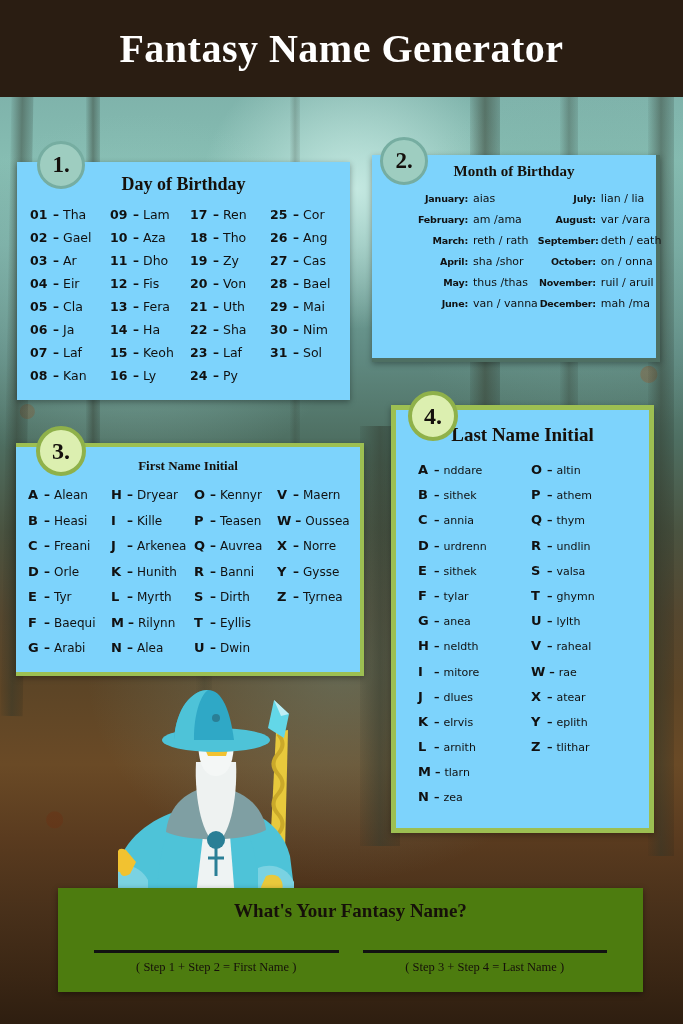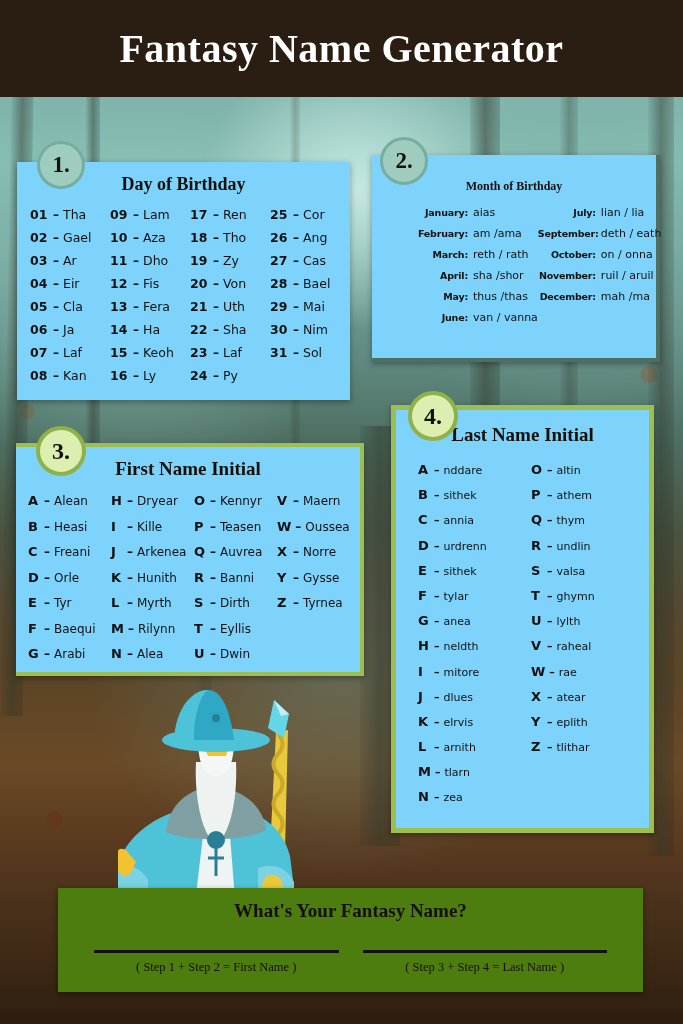--- a/index.html
+++ b/index.html
@@ -111,31 +111,31 @@
   #card1 .card-title { font-size: 18px; margin-top: 12px; }
   #card1 .entries { margin-top: 12px; padding-left: 13px; }
   #card1 .col { width: 80px; }
   #card1 .ent { font-size: 12px; height: 23px; }
   #card1 .ent .k { font-size: 12.5px; min-width: 19px; }
   #card1 .ent .v { font-size: 12.5px; }
 
   
   #card2 { left: 372px; top: 155px; width: 288px; height: 207px; border-right:4px solid #4e6f62; border-bottom:4px solid #4e6f62;}
   #badge2 { left: 380px; top: 137px; width: 48px; height: 48px; font-size: 23px; }
-  #card2 .card-title { font-size: 12px; margin-top: 24px; }
+  #card2 .card-title { font-size: 15px; margin-top: 8px; }
   #card2 .entries { margin-top: 12px; padding-left: 38px; }
   #card2 .col { width: 144px; }
   #card2 .ent { font-size: 11px; height: 21px; justify-content: flex-start; }
   #card2 .ent .k { font-size: 9.5px; text-align: right; width: 58px; flex:none; letter-spacing:-.2px;}
   #card2 .ent .v { font-size: 11px; padding-left: 5px;}
 
   
   #card3 { left: 16px; top: 443px; width: 348px; height: 233px; border: 4px solid #9dbf52; border-left: none; }
   #badge3 { left: 36px; top: 426px; width: 50px; height: 50px; font-size: 24px; }
-  #card3 .card-title { font-size: 19px; margin-top: 11px; }
+  #card3 .card-title { font-size: 13px; margin-top: 11px; }
   #card3 .entries { margin-top: 13px; padding-left: 12px; }
   #card3 .col { width: 84px; }
   #card3 .ent { font-size: 12px; height: 25.5px; }
   #card3 .ent .k { font-size: 13px; min-width: 12px; }
   #card3 .ent .v { font-size: 12px; }
 
   
   #card4 { left: 391px; top: 405px; width: 263px; height: 428px; border: 5px solid #9dbf52; }
   #badge4 { left: 408px; top: 391px; width: 50px; height: 50px; font-size: 24px; }
   #card4 .card-title { font-size: 19px; margin-top: 14px; }
@@ -419,20 +419,24 @@
             <span class="k">June:</span>
             <span class="v">van / vanna</span>
           </div>
       </div>
       <div class="col">
         <div class="ent">
             <span class="k">July:</span>
             <span class="v">lian / lia</span>
           </div>
         <div class="ent">
+            <span class="k">August:</span>
+            <span class="v">var /vara</span>
+          </div>
+        <div class="ent">
             <span class="k">September:</span>
             <span class="v">deth / eath</span>
           </div>
         <div class="ent">
             <span class="k">October:</span>
             <span class="v">on / onna</span>
           </div>
         <div class="ent">
             <span class="k">November:</span>
             <span class="v">ruil  / aruil</span>

